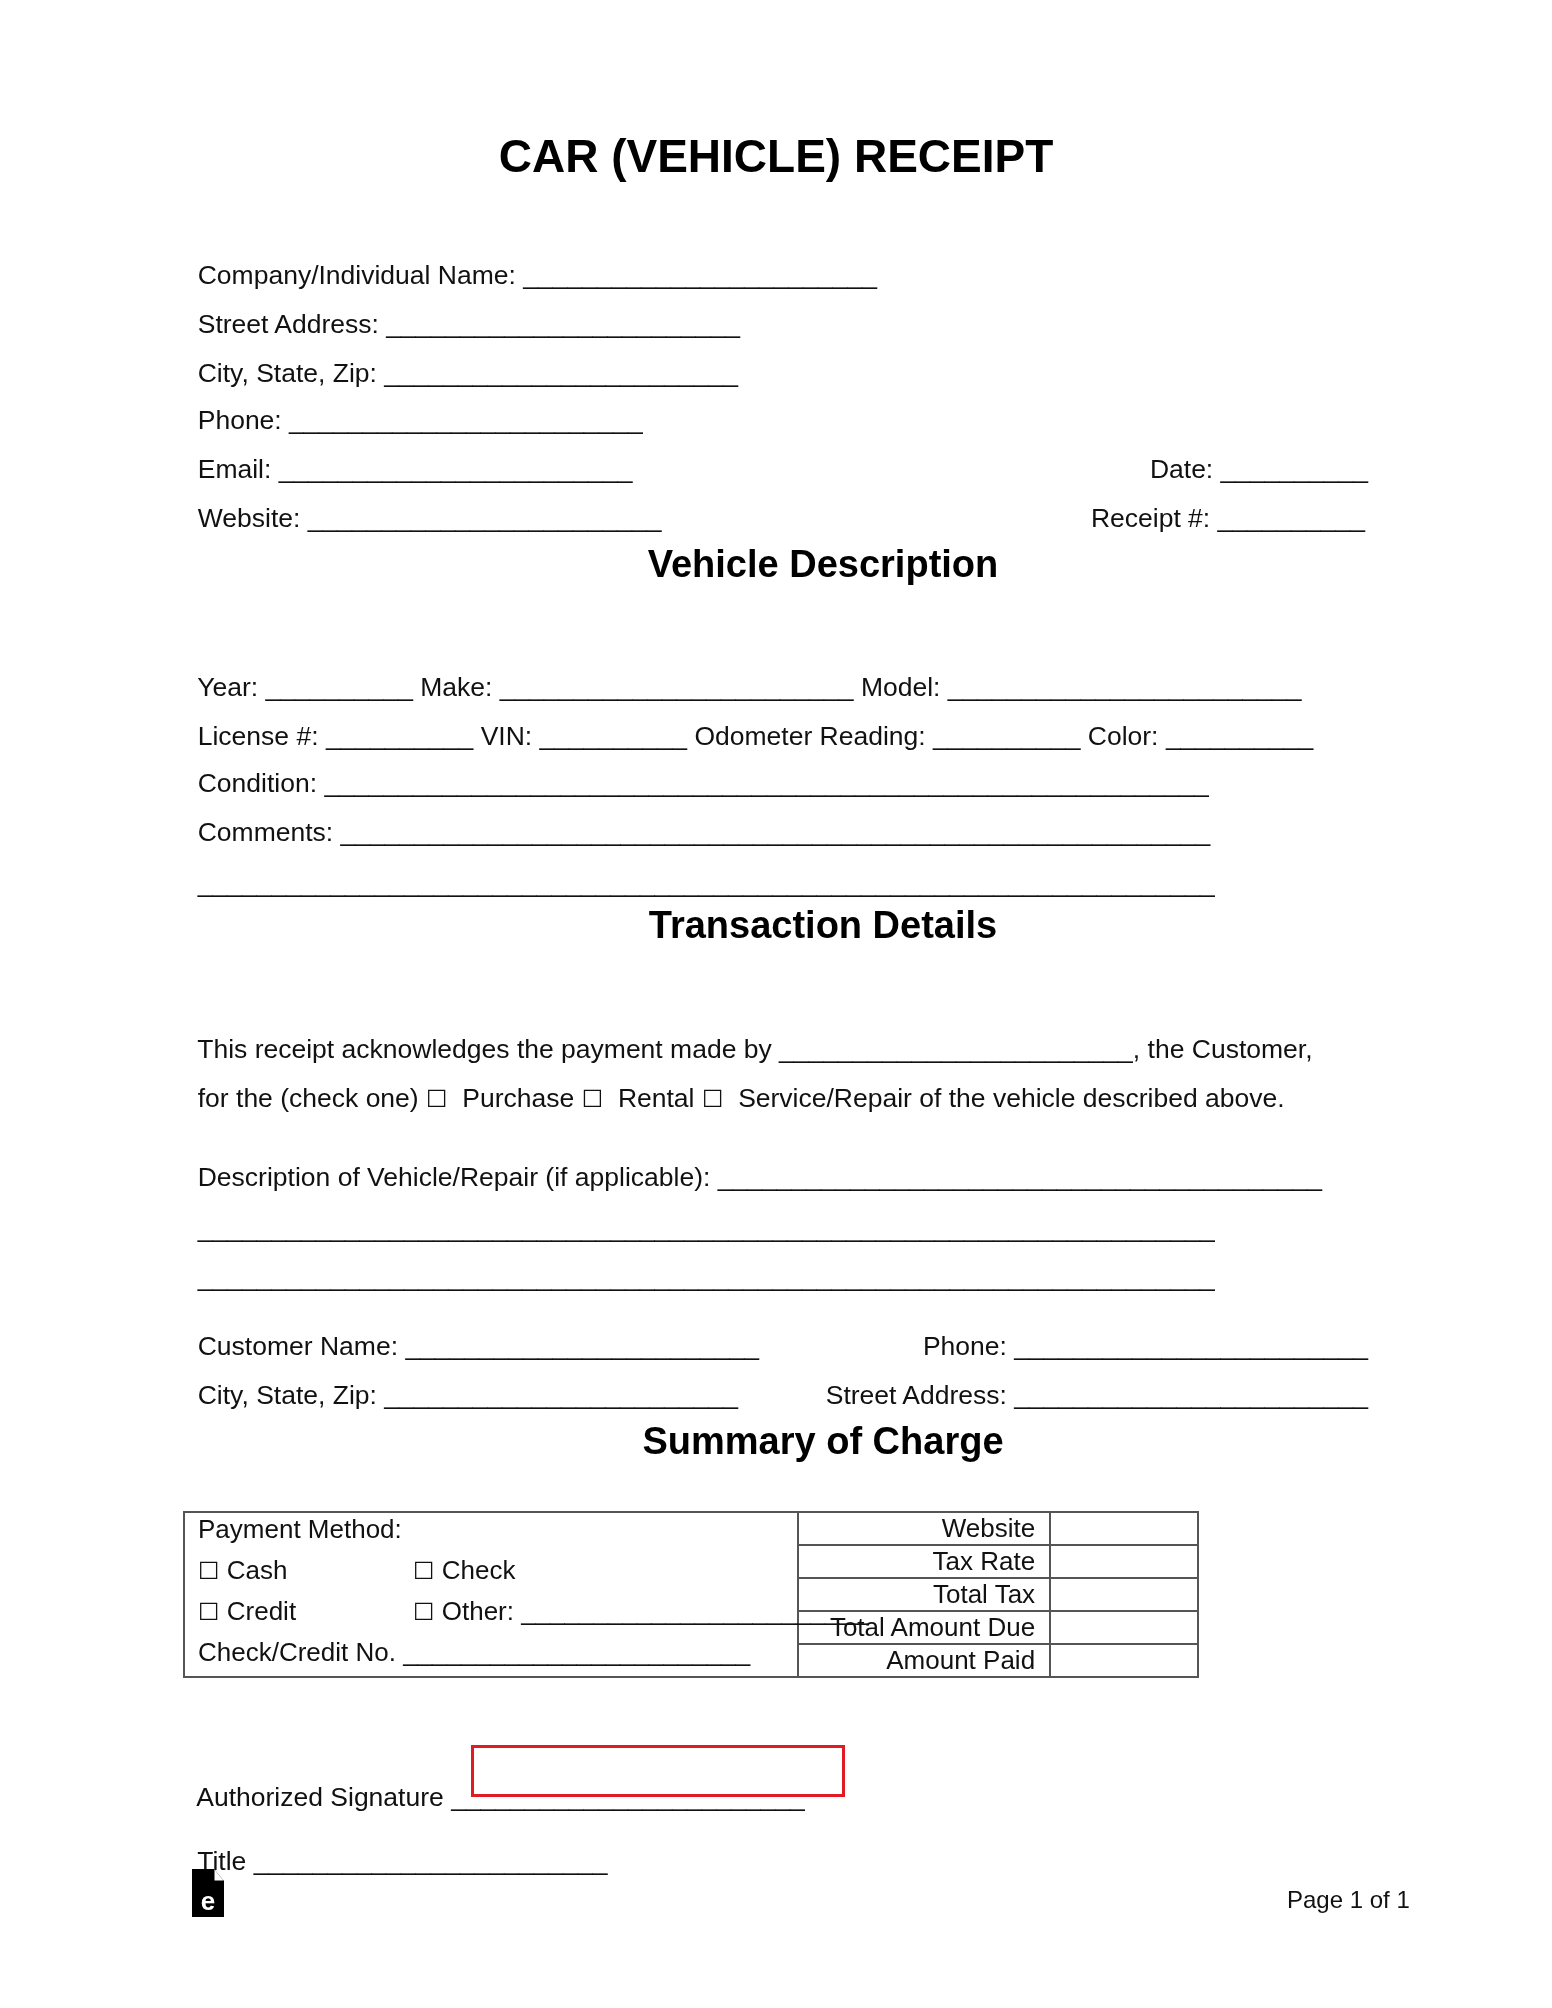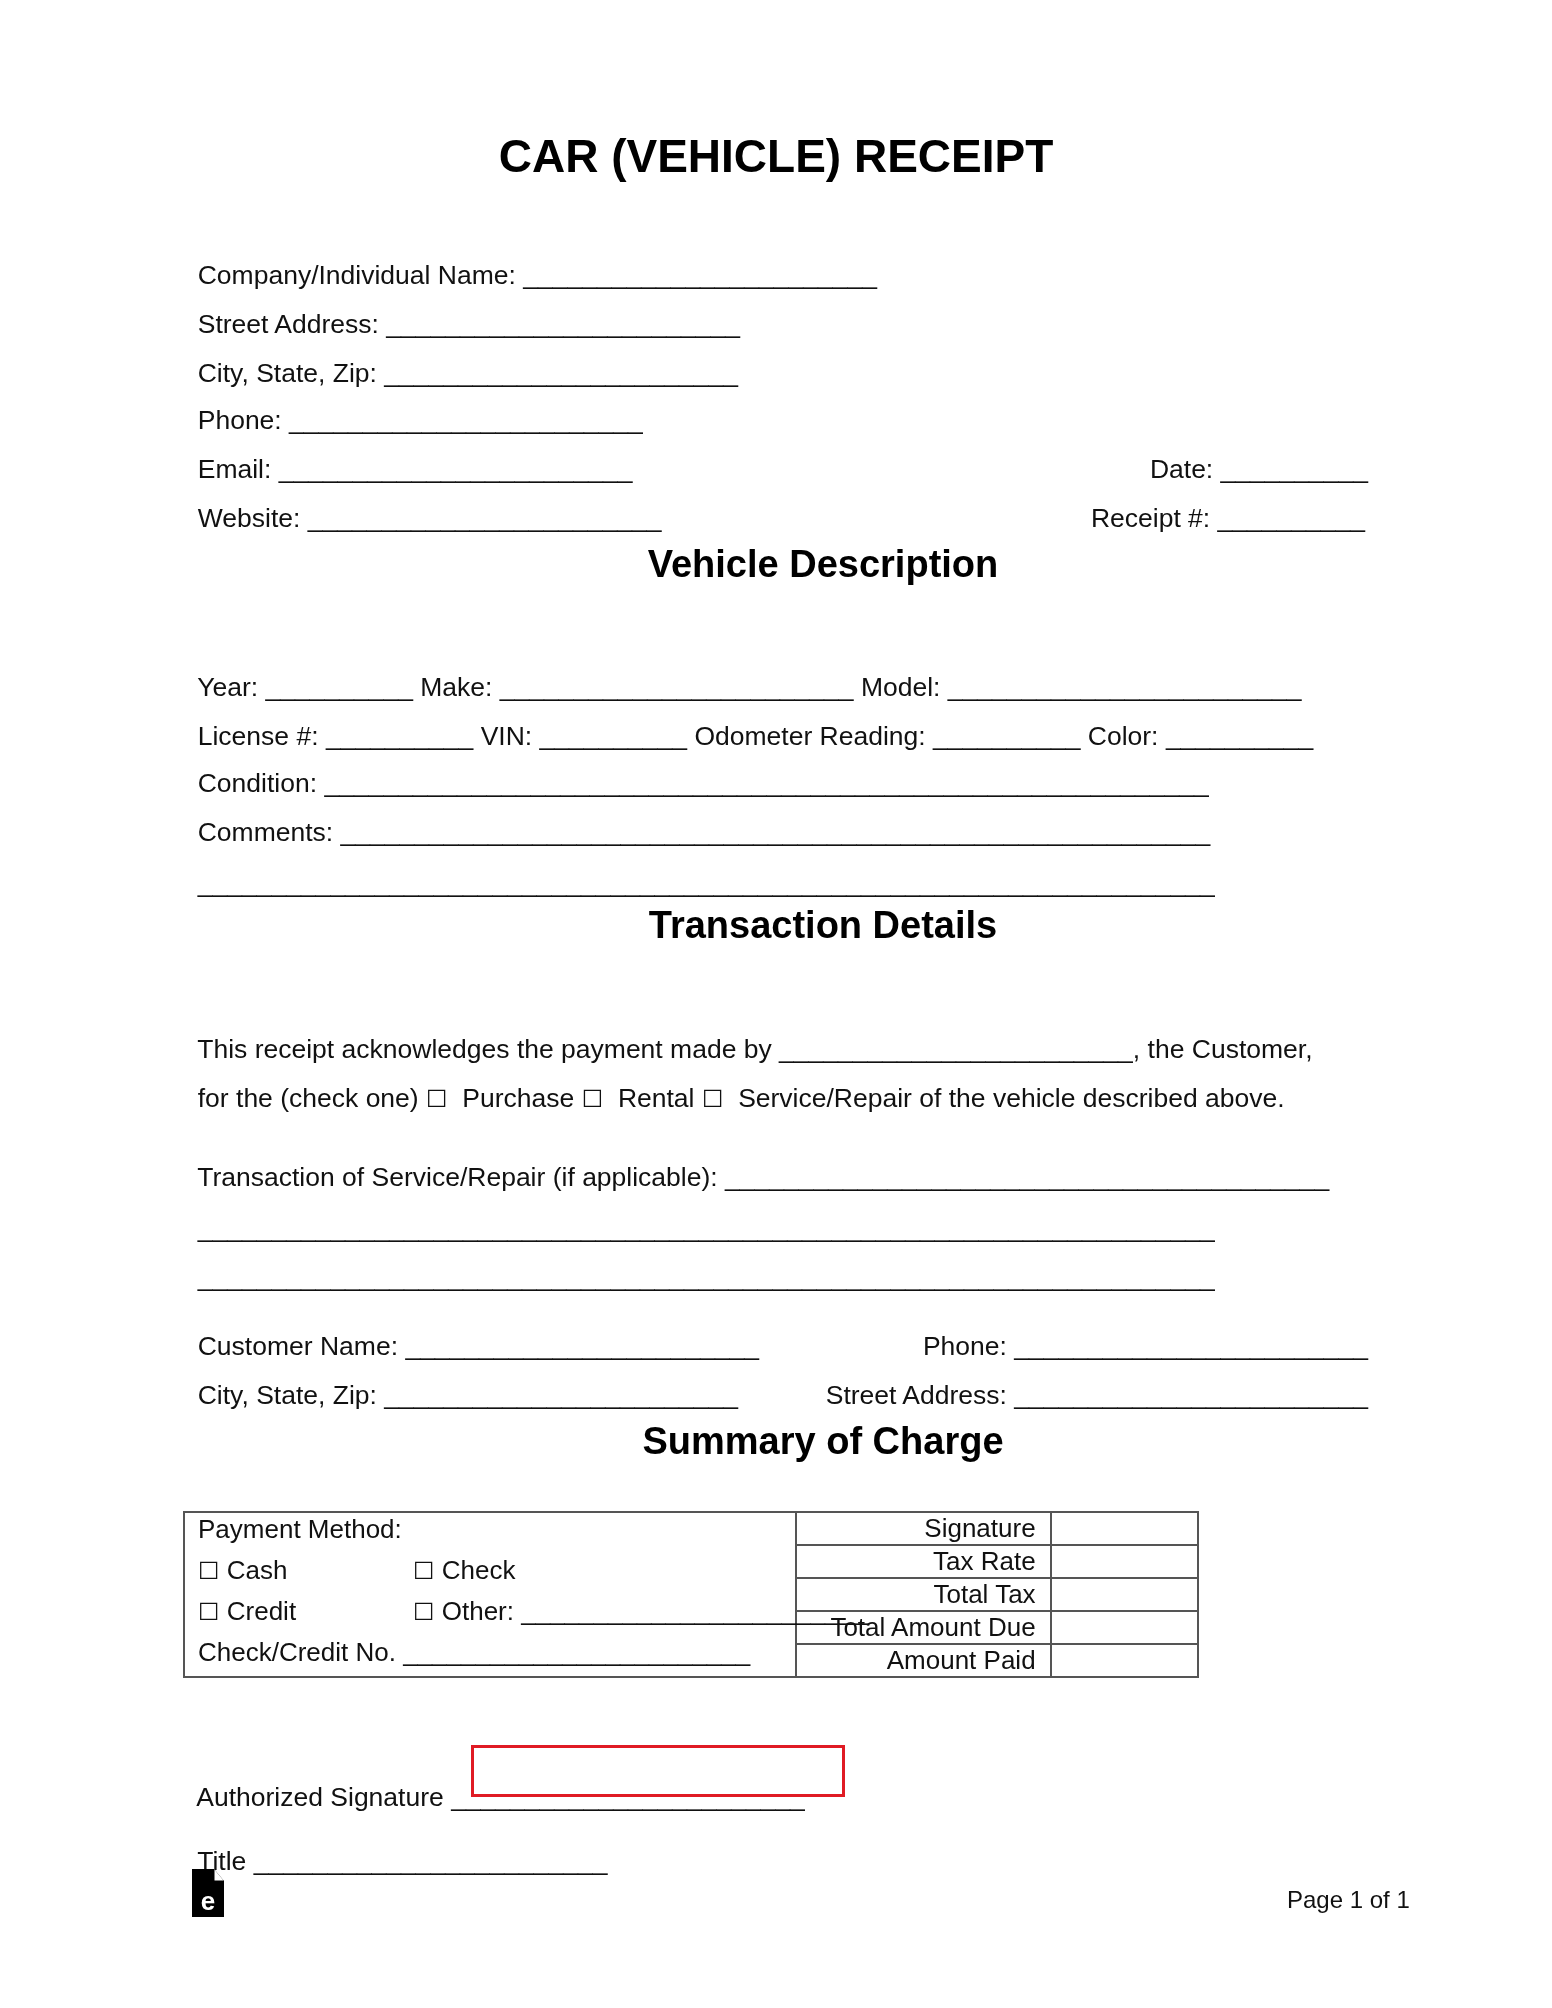--- a/index.html
+++ b/index.html
@@ -77,21 +77,21 @@
 
 <div class="h2" style="top:902px">Transaction Details</div>
 
 <div class="line" style="top:998px">
   <span>This receipt acknowledges the payment made by</span> <span class="field">________________________</span><span>, the Customer,</span>
 </div>
 <div class="line" style="top:1047px">
   <span>for the (check one)</span> <span class="box">☐</span>  <span>Purchase</span> <span class="box">☐</span>  <span>Rental</span> <span class="box">☐</span>  <span>Service/Repair of the vehicle described above.</span>
 </div>
 <div class="line" style="top:1126px">
-  <span>Transaction of Service/Repair (if applicable):</span> <span class="field">_________________________________________</span>
+  <span>Description of Vehicle/Repair (if applicable):</span> <span class="field">_________________________________________</span>
 </div>
 <div class="line" style="top:1177px">
   <span class="field">_____________________________________________________________________</span>
 </div>
 <div class="line" style="top:1226px">
   <span class="field">_____________________________________________________________________</span>
 </div>
 
 <div class="line" style="top:1295px">
   <span>Customer Name:</span> <span class="field">________________________</span>
@@ -112,21 +112,21 @@
   <tbody>
       <tr>
     <td class="pay-cell" rowspan="5">
       <div class="pl" style="top:0px">Payment Method:</div>
       <div class="pl" style="top:41px"><span class="box">☐</span> <span>Cash</span></div>
       <div class="pl" style="top:41px; left:228px"><span class="box">☐</span> <span>Check</span></div>
       <div class="pl" style="top:82px"><span class="box">☐</span> <span>Credit</span></div>
       <div class="pl" style="top:82px; left:228px"><span class="box">☐</span> <span>Other:</span> <span class="field">________________________</span></div>
       <div class="pl" style="top:123px"><span>Check/Credit No.</span> <span class="field">________________________</span></div>
     </td>
-    <td class="lbl-cell">Signature</td>
+    <td class="lbl-cell">Website</td>
     <td class="val-cell"></td>
   </tr>
   <tr>
     <td class="lbl-cell">Tax Rate</td>
     <td class="val-cell"></td>
   </tr>
   <tr>
     <td class="lbl-cell">Total Tax</td>
     <td class="val-cell"></td>
   </tr>

